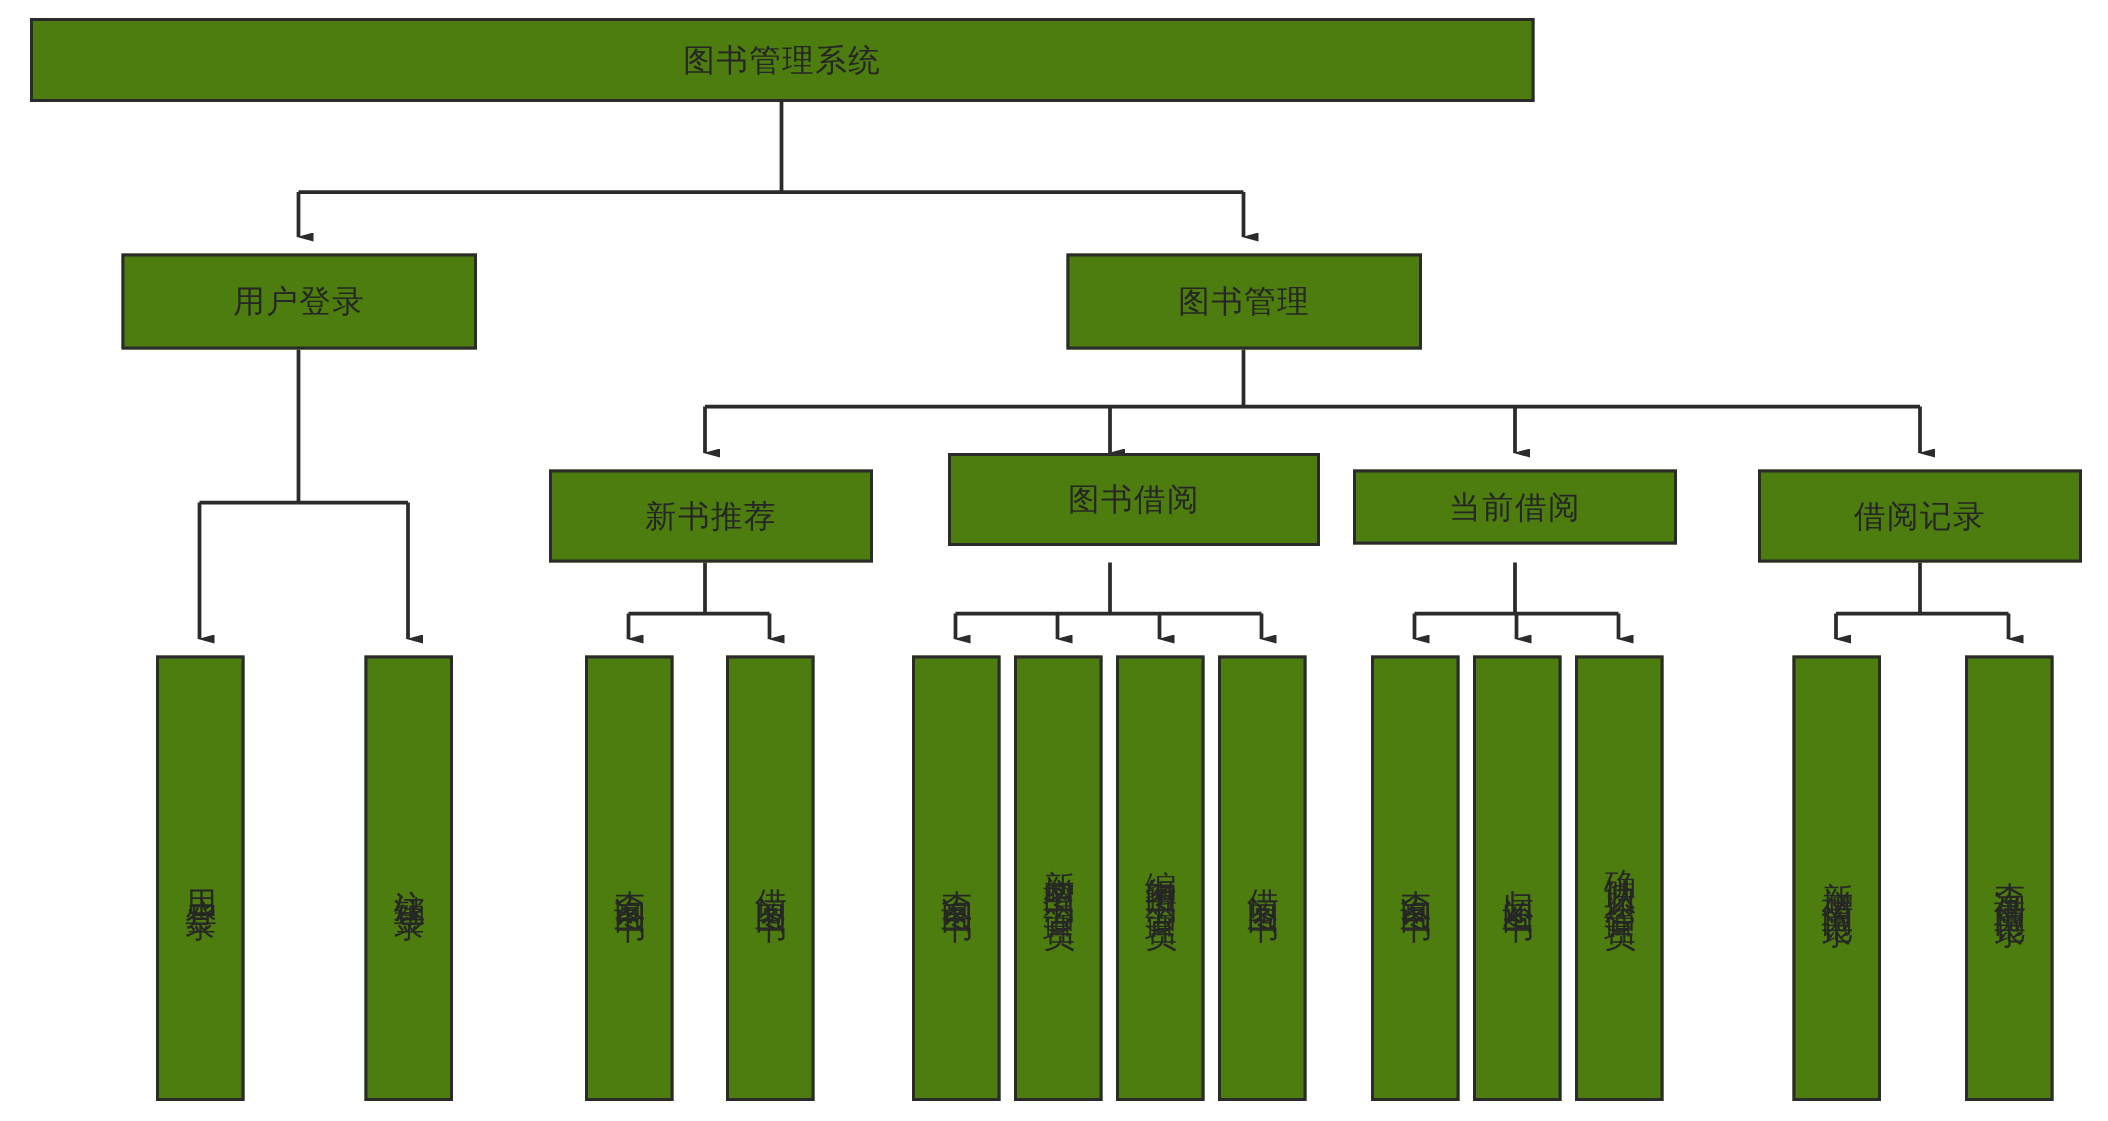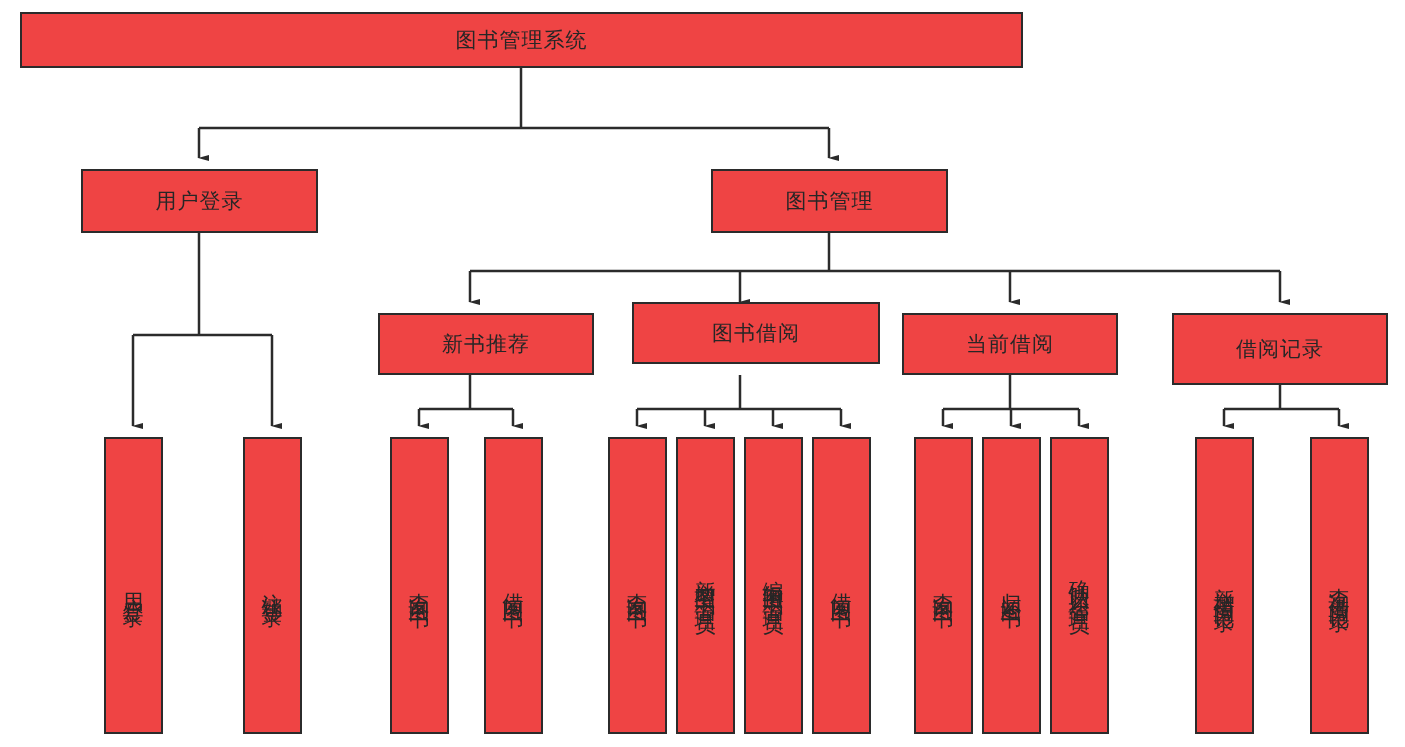--- a/index.html
+++ b/index.html
@@ -21,21 +21,21 @@
     position: absolute;
     left: 0;
     top: 0;
     width: 1405px;
     height: 747px;
   }
   .node {
     position: absolute;
     box-sizing: border-box;
     border: 2px solid #2b2b2b;
-    background: #ef4444;
+    background: #4d7c0f;
     display: flex;
     align-items: center;
     justify-content: center;
     color: #262626;
   }
   .node.h {
     font-size: 21px;
     letter-spacing: 1px;
   }
   .node.v {
@@ -114,30 +114,30 @@
   <div id="level2-container">
       <div class="node h" style="left: 81px; top: 169px; width: 237px; height: 64px;">
         <span>用户登录</span>
       </div>
       <div class="node h" style="left: 711px; top: 169px; width: 237px; height: 64px; font-family: Liberation Serif, serif;">
         <span>图书管理</span>
       </div>
     </div>
 
   <div id="level3-container">
-      <div class="node h" style="left: 378px; top: 313px; width: 216px; height: 62px;">
+      <div class="node h" style="left: 366px; top: 313px; width: 216px; height: 62px;">
         <span>新书推荐</span>
       </div>
       <div class="node h" style="left: 632px; top: 302px; width: 248px; height: 62px;">
         <span>图书借阅</span>
       </div>
-      <div class="node h" style="left: 902px; top: 313px; width: 216px; height: 62px;">
+      <div class="node h" style="left: 902px; top: 313px; width: 216px; height: 50px;">
         <span>当前借阅</span>
       </div>
-      <div class="node h" style="left: 1172px; top: 313px; width: 216px; height: 72px;">
+      <div class="node h" style="left: 1172px; top: 313px; width: 216px; height: 62px;">
         <span>借阅记录</span>
       </div>
     </div>
 
   <div id="leaves-container">
       <div class="node v" style="left: 104px; top: 437px; width: 59px; height: 297px;">
         <span class="vtext">用户登录</span>
       </div>
       <div class="node v" style="left: 243px; top: 437px; width: 59px; height: 297px;">
         <span class="vtext">注销登录</span>

